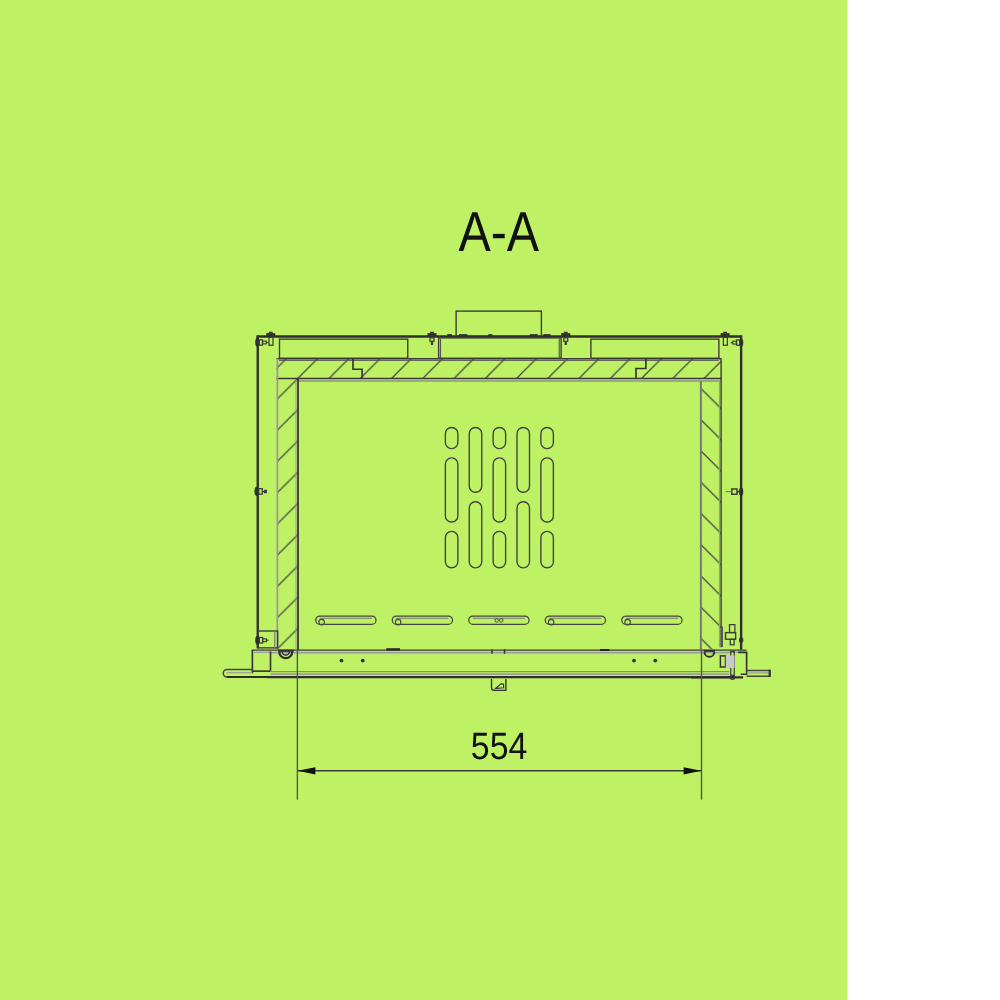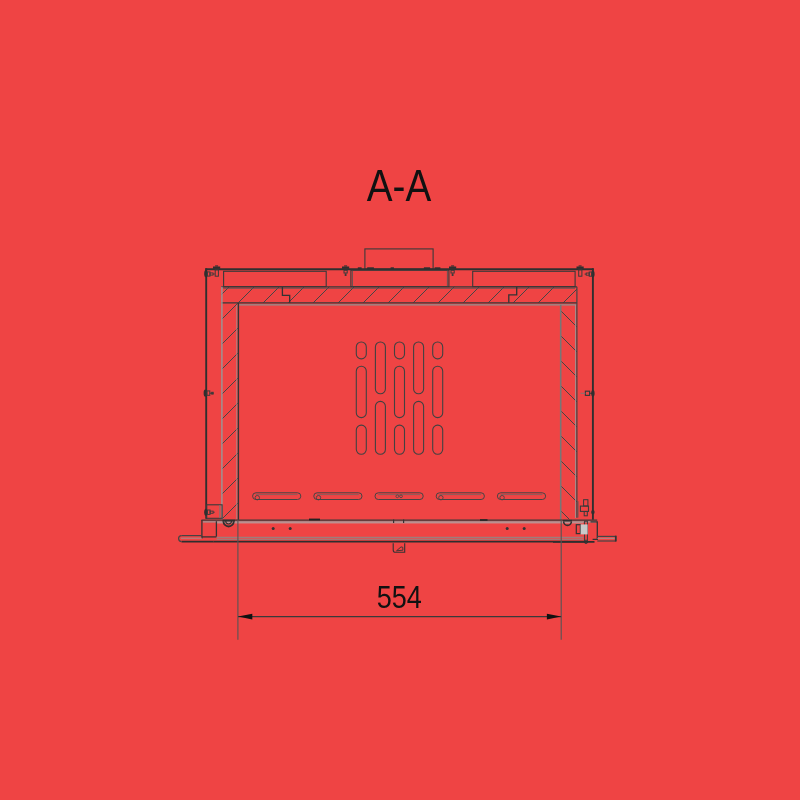--- a/index.html
+++ b/index.html
@@ -1,16 +1,16 @@
 <!DOCTYPE html>
 <html><head>
 <meta charset="utf-8">
 <style>
   html,body{margin:0;padding:0;background:#ffffff;}
-  .page{width:800px;height:800px;position:relative;background:#ef4444;overflow:hidden;}
+  .page{width:678px;height:800px;position:relative;background:#bef264;overflow:hidden;}
   svg{display:block;}
   text{font-family:"Liberation Sans", sans-serif;}
 </style>
 </head>
 <body>
 <div class="page">
 <svg width="800" height="800" viewBox="0 0 800 800">
 <defs>
   <pattern id="hU" width="25" height="25" patternUnits="userSpaceOnUse" patternTransform="translate(16 0)">
     <path d="M25 0 L0 25 M-1 1 L1 -1 M24 26 L26 24" stroke="#454545" stroke-width="1" fill="none"></path>

